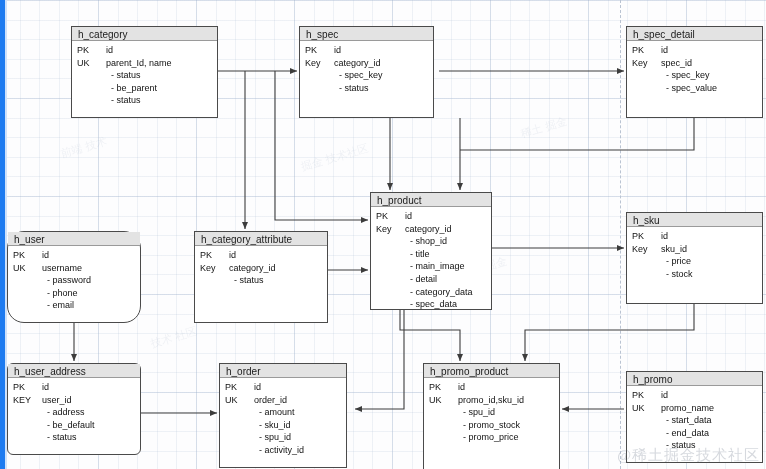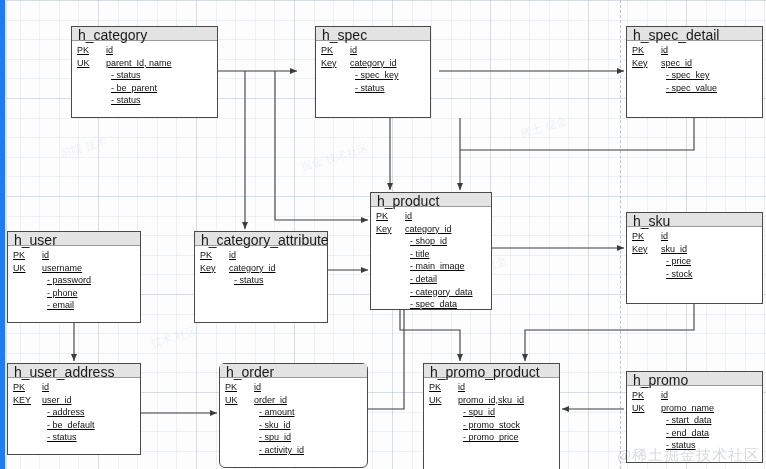--- a/index.html
+++ b/index.html
@@ -43,31 +43,30 @@
     position:absolute;
     background:#ffffff;
     border:1px solid #4a4a4a;
     box-sizing:border-box;
     box-shadow:0 0 0 0 transparent;
     z-index:5;
   }
   .entity .title{
     background:#e3e3e3;
     border-bottom:1px solid #9a9a9a;
-    font-size:14px;
+    font-size:10px;
     color:#1a1a1a;
     padding:2px 0 2px 6px;
     line-height:12px;
     height:14px;
     box-sizing:border-box;
     white-space:nowrap;
   }
   .entity .body{
     padding:3px 0 4px 0;
-    text-decoration:underline;
   }
   .row{
     display:flex;
     font-size:9px;
     line-height:12.6px;
     color:#111;
     white-space:nowrap;
   }
   .row .k{
     width:34px;
@@ -174,21 +173,21 @@
           </div>
           <div class="row">
             <span class="k">UK</span>
             <span class="v">parent_Id, name</span>
           </div>
           <div class="attr">- status</div>
           <div class="attr">- be_parent</div>
           <div class="attr">- status</div>
         </div>
       </div>
-      <div class="entity" style="left: 315px; top: 26px; width: 116px; height: 92px;">
+      <div class="entity" style="left: 299px; top: 26px; width: 135px; height: 92px;">
         <div class="title">h_spec</div>
         <div class="body">
           <div class="row">
             <span class="k">PK</span>
             <span class="v">id</span>
           </div>
           <div class="row">
             <span class="k">Key</span>
             <span class="v">category_id</span>
           </div>
@@ -238,21 +237,21 @@
             <span class="v">id</span>
           </div>
           <div class="row">
             <span class="k">Key</span>
             <span class="v">sku_id</span>
           </div>
           <div class="attr">- price</div>
           <div class="attr">- stock</div>
         </div>
       </div>
-      <div class="entity" style="left: 7px; top: 231px; width: 134px; height: 92px;">
+      <div class="entity" style="left: 7px; top: 231px; width: 134px; height: 92px; border-radius: 17px;">
         <div class="title">h_user</div>
         <div class="body">
           <div class="row">
             <span class="k">PK</span>
             <span class="v">id</span>
           </div>
           <div class="row">
             <span class="k">UK</span>
             <span class="v">username</span>
           </div>
@@ -268,37 +267,37 @@
             <span class="k">PK</span>
             <span class="v">id</span>
           </div>
           <div class="row">
             <span class="k">Key</span>
             <span class="v">category_id</span>
           </div>
           <div class="attr">- status</div>
         </div>
       </div>
-      <div class="entity" style="left: 7px; top: 363px; width: 134px; height: 92px;">
+      <div class="entity" style="left: 7px; top: 363px; width: 134px; height: 92px; border-radius: 6px;">
         <div class="title">h_user_address</div>
         <div class="body">
           <div class="row">
             <span class="k">PK</span>
             <span class="v">id</span>
           </div>
           <div class="row">
             <span class="k">KEY</span>
             <span class="v">user_id</span>
           </div>
           <div class="attr">- address</div>
           <div class="attr">- be_default</div>
           <div class="attr">- status</div>
         </div>
       </div>
-      <div class="entity" style="left: 219px; top: 363px; width: 149px; height: 105px; border-radius: 6px;">
+      <div class="entity" style="left: 219px; top: 363px; width: 128px; height: 105px;">
         <div class="title">h_order</div>
         <div class="body">
           <div class="row">
             <span class="k">PK</span>
             <span class="v">id</span>
           </div>
           <div class="row">
             <span class="k">UK</span>
             <span class="v">order_id</span>
           </div>

